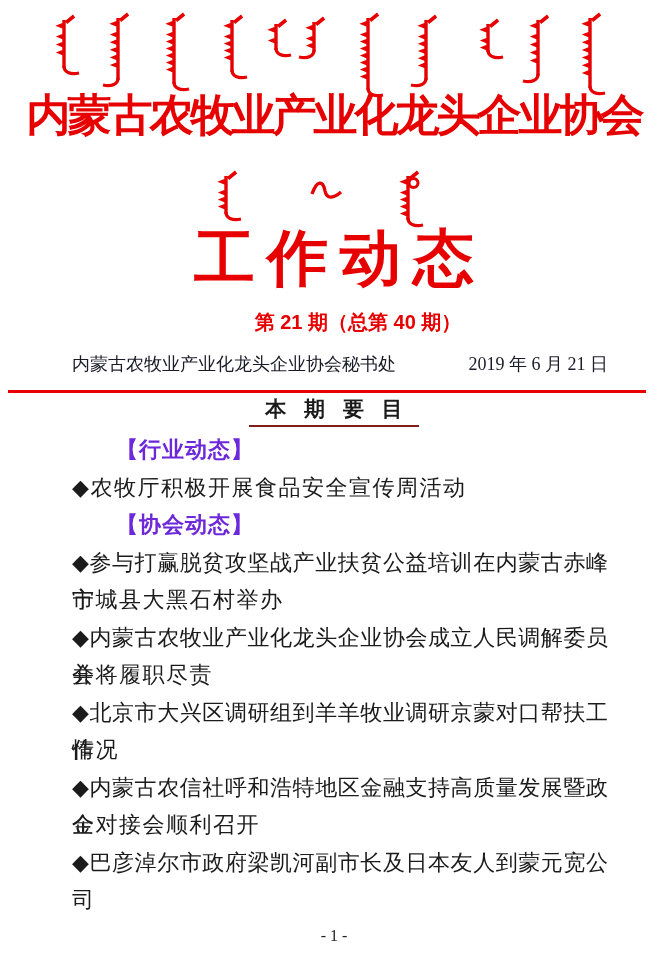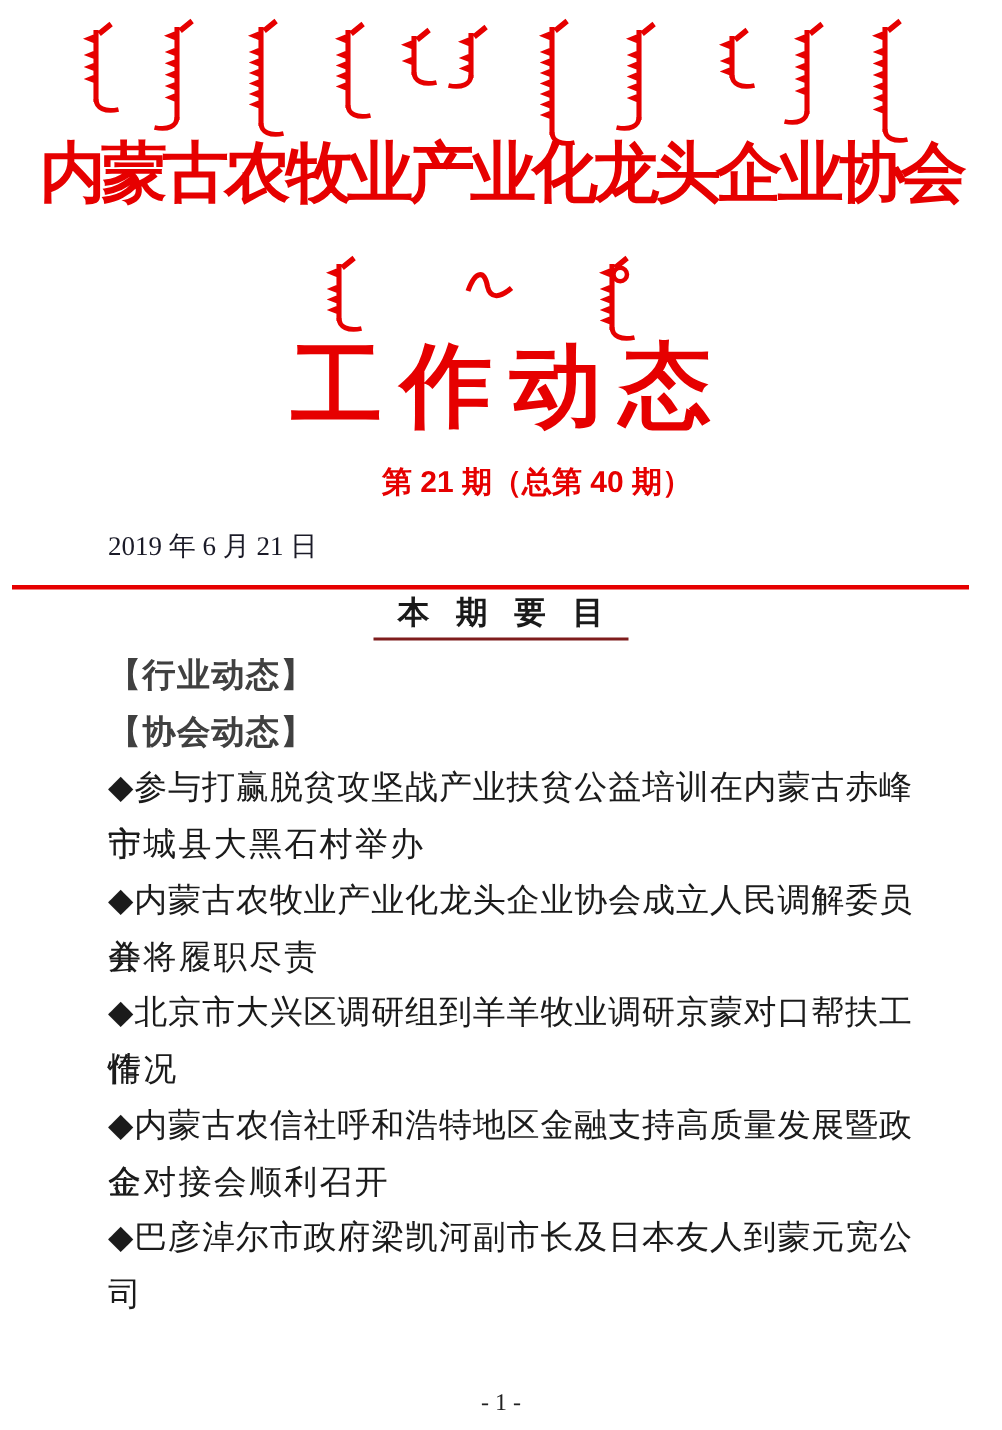--- a/index.html
+++ b/index.html
@@ -63,21 +63,21 @@
   }
   
   .toc-list{position:absolute;top:431px;left:72px;right:60px;}
   .toc-line{
     height:37.5px;line-height:37.5px;
     font-size:22px;color:#1b1b1b;
     white-space:nowrap;overflow:visible;
   }
   .toc-line.header{
     font-family:"Liberation Sans","DejaVu Sans",sans-serif;
-    font-weight:bold;letter-spacing:1px;color:#404040;
+    font-weight:bold;letter-spacing:1px;color:#6d28d9;margin-left:44px;
   }
   .toc-line.justify{
     white-space:normal;
     text-align:justify;
     text-align-last:justify;
     letter-spacing:0;
   }
   .toc-line.left{letter-spacing:1.5px;}
   
   .page-number{
@@ -152,31 +152,33 @@
         <path d="M408,48 c0,6 6,9 15,7" fill="none" stroke="#e60000" stroke-width="3.2"></path>
         <circle cx="413.5" cy="13" r="4.5" fill="none" stroke="#e60000" stroke-width="3"></circle>
       </g>
     </svg>
 
   <div class="newsletter-title">工作动态</div>
 
   <div class="issue-line">第 21 期（总第 40 期）</div>
 
   <div class="publisher-row">
+    <span>内蒙古农牧业产业化龙头企业协会秘书处</span>
     <span>2019 年 6 月 21 日</span>
   </div>
 
   <div class="red-rule"></div>
 
   <div class="toc-heading-wrap">
     <span class="toc-heading">本 期 要 目</span>
   </div>
 
   <div class="toc-list">
       <div class="toc-line header">【行业动态】</div>
+      <div class="toc-line left">◆农牧厅积极开展食品安全宣传周活动</div>
       <div class="toc-line header">【协会动态】</div>
       <div class="toc-line justify">◆参与打赢脱贫攻坚战产业扶贫公益培训在内蒙古赤峰市</div>
       <div class="toc-line left">宁城县大黑石村举办</div>
       <div class="toc-line justify">◆内蒙古农牧业产业化龙头企业协会成立人民调解委员会</div>
       <div class="toc-line left">并将履职尽责</div>
       <div class="toc-line justify">◆北京市大兴区调研组到羊羊牧业调研京蒙对口帮扶工作</div>
       <div class="toc-line left">情况</div>
       <div class="toc-line justify">◆内蒙古农信社呼和浩特地区金融支持高质量发展暨政金</div>
       <div class="toc-line left">企对接会顺利召开</div>
       <div class="toc-line justify">◆巴彦淖尔市政府梁凯河副市长及日本友人到蒙元宽公司</div>

